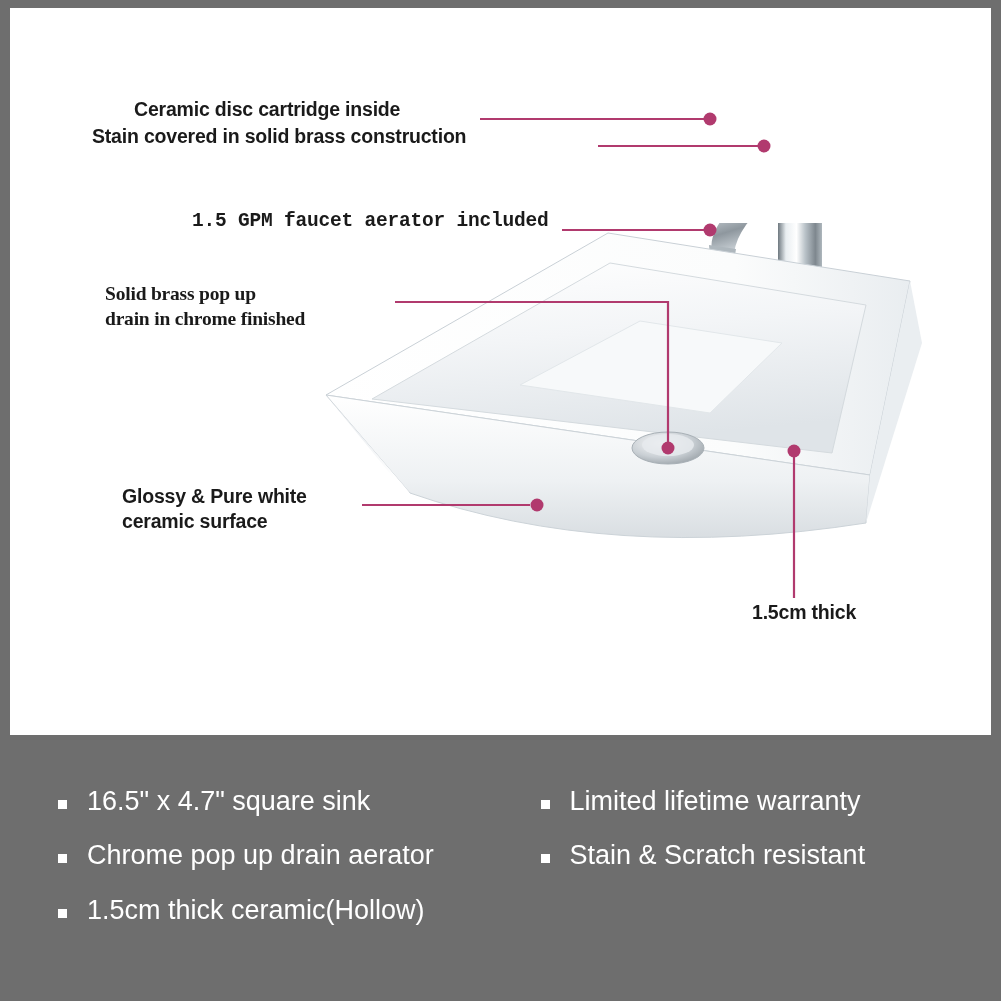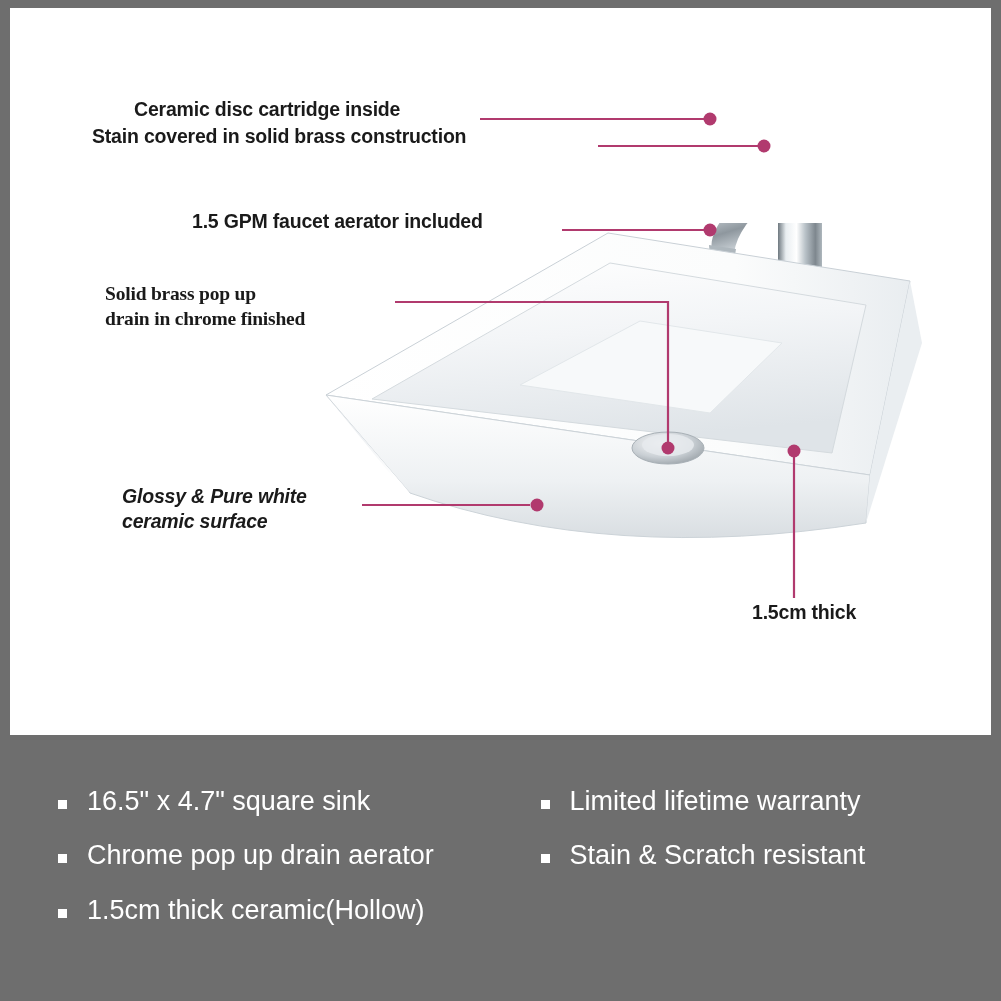--- a/index.html
+++ b/index.html
@@ -242,26 +242,26 @@
         <circle cx="658" cy="440" r="6.5"></circle>
         <circle cx="527" cy="497" r="6.5"></circle>
         <circle cx="784" cy="443" r="6.5"></circle>
       </g>
     </svg>
 
     <div class="callout" style="left:124px; top:89px;">Ceramic disc cartridge inside</div>
 
     <div class="callout" style="left:82px; top:116px;">Stain covered in solid brass construction</div>
 
-    <div class="callout" style="left:182px; top:201px;">1.5 GPM faucet aerator included</div>
+    <div class="callout" style="left:182px; top:201px;font-family:Liberation Mono, monospace;">1.5 GPM faucet aerator included</div>
 
     <div class="callout" style="left:95px; top:274px;font-family:Liberation Serif, serif;">Solid brass pop up
 drain in chrome finished</div>
 
-    <div class="callout" style="left:112px; top:476px;font-style:italic;">Glossy &amp; Pure white
+    <div class="callout" style="left:112px; top:476px;">Glossy &amp; Pure white
 ceramic surface</div>
 
     <div class="callout" style="left:742px; top:592px;">1.5cm thick</div>
   </div>
 
   <div class="specs-area">
     <div class="specs-cols">
       <div class="spec-col">
         <div class="spec-item">
           <span class="spec-bullet"></span>

